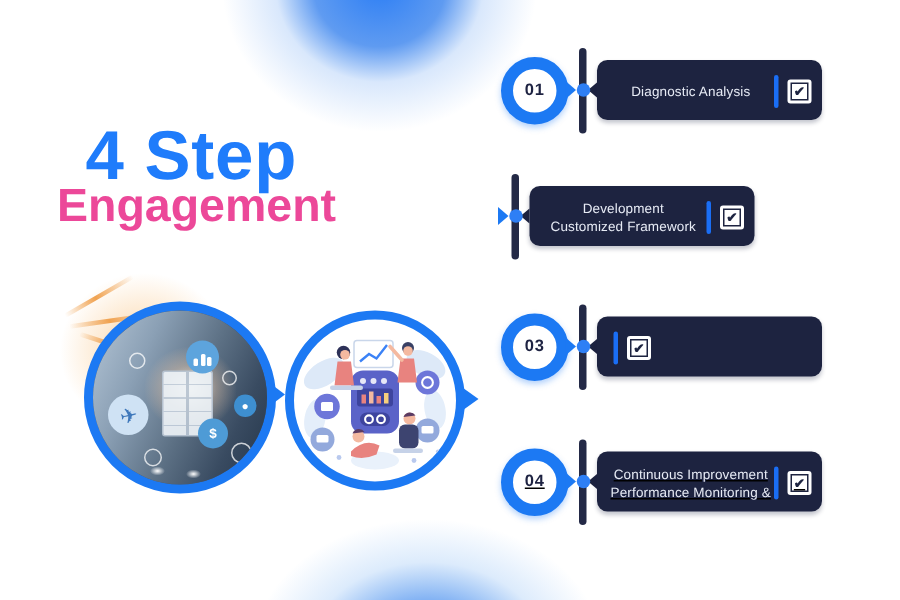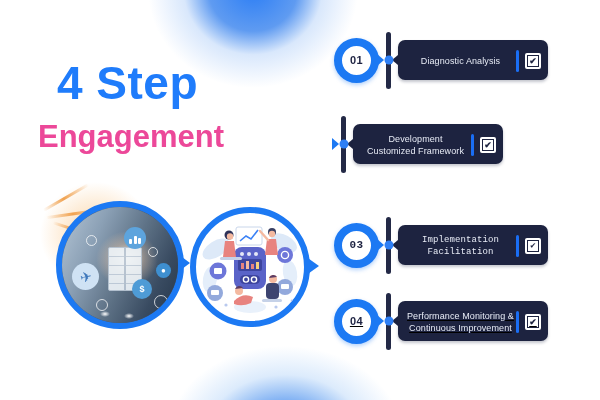--- a/index.html
+++ b/index.html
@@ -17,21 +17,21 @@
     background:radial-gradient(closest-side,rgba(246,172,84,0.78) 0%,rgba(250,205,150,0.42) 52%,rgba(255,255,255,0) 100%);
     z-index:1;}
   .streak{position:absolute;height:3px;border-radius:2px;z-index:1;
     background:linear-gradient(90deg,rgba(255,255,255,0),#f0a250 45%,rgba(255,255,255,0));}
   .streak.s1{left:40px;top:196px;width:52px;transform:rotate(-30deg);}
   .streak.s2{left:46px;top:212px;width:60px;transform:rotate(-8deg);}
   .streak.s3{left:52px;top:228px;width:44px;transform:rotate(18deg);}
 
   
   .title{position:absolute;z-index:2;line-height:1;font-weight:bold;white-space:nowrap;}
-  .title.t1{left:57px;top:60px;font-size:46px;letter-spacing:0.5px;color:#1f7cfb;}
+  .title.t1{left:57px;top:80px;font-size:46px;letter-spacing:0.5px;color:#1f7cfb;}
   .title.t2{left:38px;top:121px;font-size:31px;color:#ec4899;}
   .title.t3{left:197px;top:153px;font-size:30px;color:#1e2342;}
 
   
   .circle-photo{position:absolute;left:56px;top:201px;width:128px;height:128px;border-radius:50%;
     border:6px solid #1c79f3;box-sizing:border-box;overflow:hidden;z-index:2;background:#46586e;}
   .photo-base{position:absolute;inset:0;
     background:linear-gradient(115deg,#b5c6d6 0%,#8ba0b5 28%,#5d7185 55%,#394b61 78%,#243549 100%);}
   .photo-glow{position:absolute;left:34px;top:24px;width:62px;height:56px;border-radius:50%;
     background:radial-gradient(closest-side,rgba(255,238,216,0.95),rgba(255,210,170,0.35) 55%,rgba(255,255,255,0) 100%);}
@@ -56,21 +56,21 @@
 
   .tip{position:absolute;width:0;height:0;}
   .tip.tip-photo{left:178px;top:254px;border-top:9px solid transparent;border-bottom:9px solid transparent;border-left:12px solid #1c79f3;z-index:2;}
   .circle-illu{position:absolute;left:190px;top:207px;width:120px;height:120px;border-radius:50%;
     border:6px solid #1c79f3;box-sizing:border-box;background:#ffffff;z-index:3;overflow:hidden;
     display:flex;align-items:center;justify-content:center;}
   .tip.tip-illu{left:305px;top:256px;border-top:10px solid transparent;border-bottom:10px solid transparent;border-left:14px solid #1c79f3;z-index:3;}
 
   
   .step{position:absolute;left:334px;height:62px;display:flex;align-items:center;z-index:4;text-align:center;}
-  .step.st1{top:29px;} .step.st2{top:113px;} .step.st3{top:214px;font-family:Liberation Mono, monospace;} .step.st4{top:290px;text-decoration:underline;}
+  .step.st1{top:29px;} .step.st2{top:113px;} .step.st3{top:200px;} .step.st4{top:290px;text-decoration:underline;}
   .num{width:45px;height:45px;border-radius:50%;border:8px solid #1c79f3;background:#ffffff;box-sizing:border-box;
     display:flex;align-items:center;justify-content:center;flex:none;
     box-shadow:0 2px 4px rgba(28,121,243,0.35);}
   .num span{font-size:11px;font-weight:bold;color:#1e2342;letter-spacing:0.5px;}
   .num-tip{width:0;height:0;border-top:6px solid transparent;border-bottom:6px solid transparent;
     border-left:7px solid #1c79f3;margin-left:-2px;flex:none;}
   .bar{width:5px;height:57px;background:#232946;border-radius:3px;margin-left:2px;position:relative;flex:none;}
   .dot{position:absolute;left:50%;top:50%;transform:translate(-50%,-50%);width:9px;height:9px;border-radius:50%;background:#2e7ff5;}
   .notch{width:0;height:0;border-top:5px solid transparent;border-bottom:5px solid transparent;
     border-right:6px solid #1d2340;margin-left:1px;flex:none;}
@@ -219,44 +219,40 @@
   <div class="step st3">
     <div class="num">
         <span>03</span>
       </div>
     <div class="num-tip"></div>
     <div class="bar">
         <div class="dot"></div>
       </div>
     <div class="notch"></div>
     <div class="card">
-      <div class="label">
-        <span class="line">Implementation</span>
-        <span class="line">Facilitation</span>
-      </div>
       <div class="divider"></div>
       <div class="checkbox">
         <div class="checkbox-inner">✔</div>
       </div>
     </div>
   </div>
 
   <div class="step st4">
     <div class="num">
         <span>04</span>
       </div>
     <div class="num-tip"></div>
     <div class="bar">
         <div class="dot"></div>
       </div>
     <div class="notch"></div>
     <div class="card">
       <div class="label">
+        <span class="line">Continuous Improvement</span>
         <span class="line">Performance Monitoring &amp;</span>
-        <span class="line">Continuous Improvement</span>
       </div>
       <div class="divider"></div>
       <div class="checkbox">
         <div class="checkbox-inner">✔</div>
       </div>
     </div>
   </div>
 
 </div>
 

